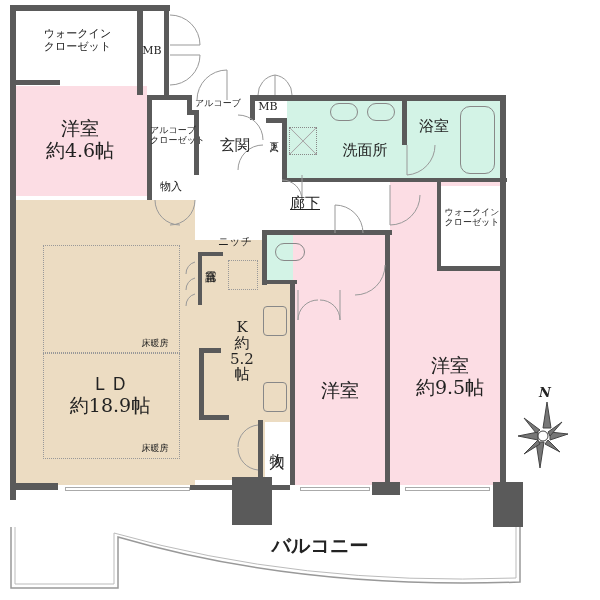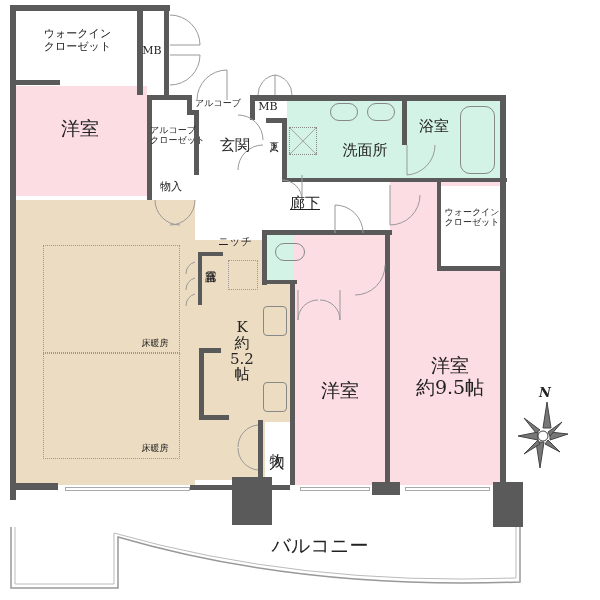--- a/index.html
+++ b/index.html
@@ -154,20 +154,21 @@
 <div class="lbl sm" style="left:30px;top:28px;width:95px;">
   <div>ウォークイン</div>
   <div>クローゼット</div>
 </div>
 <div class="lbl sm" style="left:139px;top:45px;width:26px;">MB</div>
 <div class="lbl xs" style="left:188px;top:98px;width:60px;">アルコーブ</div>
 <div class="lbl sm" style="left:253px;top:101px;width:30px;">MB</div>
 
 <div class="lbl big" style="left:30px;top:118px;width:100px;">
   <div>洋室</div>
+  <div>約4.6帖</div>
 </div>
 
 <div class="lbl xs" style="left:150px;top:125px;width:45px;">
   <div>アルコーブ</div>
   <div>クローゼット</div>
 </div>
 <div class="lbl sm" style="left:152px;top:181px;width:38px;">物入</div>
 
 <div class="lbl mid" style="left:210px;top:137px;width:50px;">玄関</div>
 <div class="lbl xs vert" style="left:269px;top:135px;">下足入</div>
@@ -180,20 +181,22 @@
   <div>ウォークイン</div>
   <div>クローゼット</div>
 </div>
 
 <div class="lbl sm vert" style="left:203px;top:262px;">電話台</div>
 
 <div class="lbl xs" style="left:130px;top:338px;width:50px;">床暖房</div>
 <div class="lbl xs" style="left:130px;top:443px;width:50px;">床暖房</div>
 
 <div class="lbl big" style="left:55px;top:373px;width:110px;">
+  <div>ＬＤ</div>
+  <div>約18.9帖</div>
 </div>
 
 <div class="lbl mid" style="left:222px;top:320px;width:40px;line-height:1.05;">
   <div>K</div>
   <div>約</div>
   <div>5.2</div>
   <div>帖</div>
 </div>
 
 <div class="lbl mid" style="left:264px;top:428px;width:26px;line-height:1.2;">
@@ -202,21 +205,21 @@
 
 <div class="lbl big" style="left:295px;top:380px;width:90px;">
   <div>洋室</div>
 </div>
 
 <div class="lbl big" style="left:400px;top:355px;width:100px;">
   <div>洋室</div>
   <div>約9.5帖</div>
 </div>
 
-<div class="lbl big" style="left:260px;top:535px;width:120px;">バルコニー</div>
+<div class="lbl big" style="left:260px;top:535px;width:120px;font-weight:bold;">バルコニー</div>
 
 <div class="lbl" style="left:538px;top:386px;width:14px;font-size:13px;font-weight:bold;font-style:italic;">N</div>
 <svg style="left:510px;top:400px;" width="60" height="70">
   <g stroke="#444" stroke-width="1" fill="#777">
     <polygon points="37,2 33,28 41,28"></polygon>
     <polygon points="30,68 26,42 34,42"></polygon>
     <polygon points="8,36 28,32 28,40"></polygon>
     <polygon points="58,34 40,32 40,40"></polygon>
     <polygon points="14,18 30,30 26,33"></polygon>
     <polygon points="50,52 38,40 35,44"></polygon>

